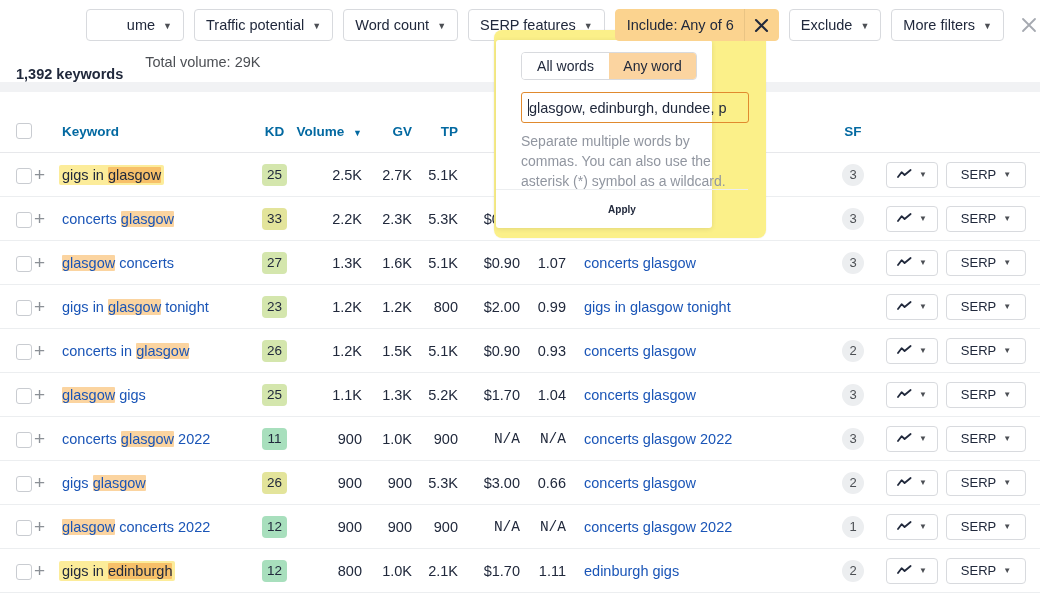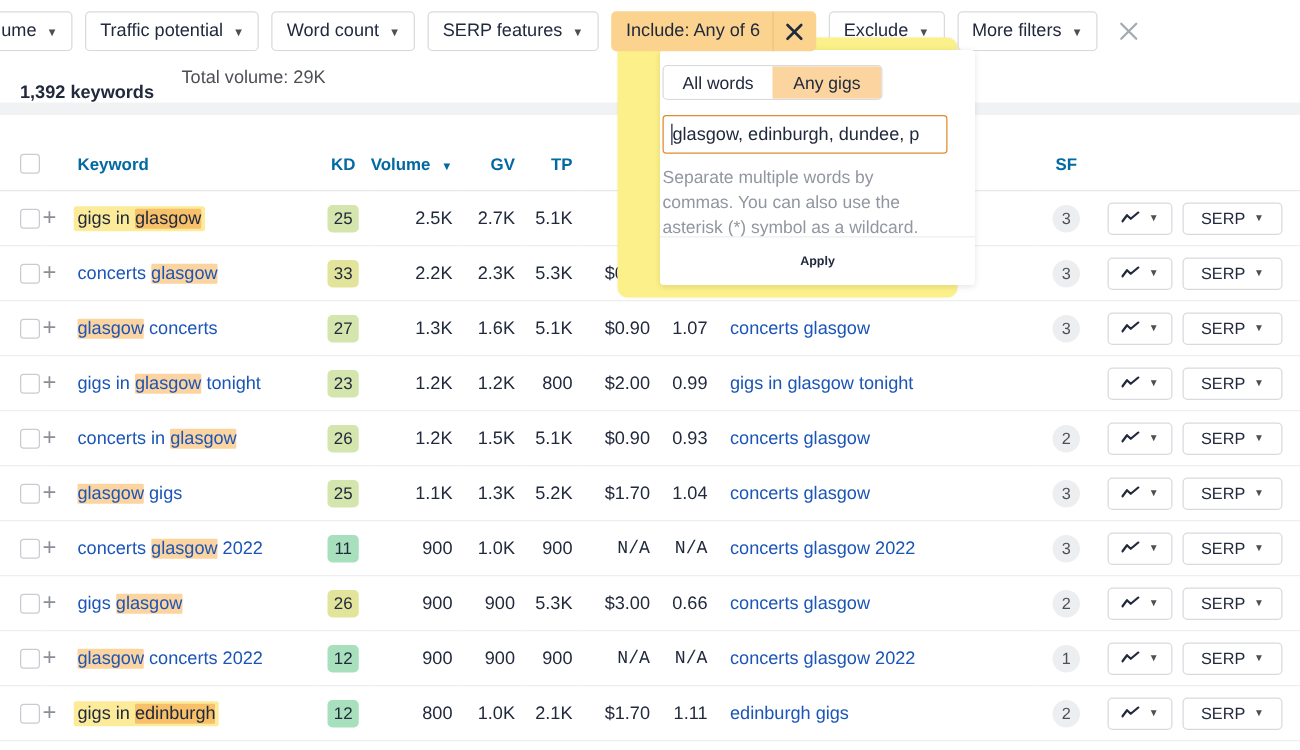--- a/index.html
+++ b/index.html
@@ -16,20 +16,21 @@
   #app { position: relative; width: 1040px; height: 600px; }
 
   
   .filterbar {
     position: absolute; left: 0; top: 0;
     width: 1040px; height: 51px;
     background: #fff;
     border-bottom: 1px solid #e7e8eb;
     display: flex; align-items: center;
     padding-left: 0;
+    justify-content: flex-end;
   }
   .fbtn {
     height: 32px;
     border: 1px solid #d8dade;
     border-radius: 4px;
     background: #fff;
     color: #21293c;
     font-size: 14.5px;
     display: inline-flex; align-items: center;
     padding: 0 11px;
@@ -164,27 +165,27 @@
   
   .panel-glow {
     position: absolute; left: 494px; top: 30px;
     width: 272px; height: 208px;
     background: #fbf089;
     border-radius: 8px;
     z-index: 20;
     box-shadow: 0 0 0 1px rgba(0,0,0,0.02);
   }
   .panel {
-    position: absolute; left: 528px; top: 40px;
-    width: 252px; height: 188px;
+    position: absolute; left: 496px; top: 40px;
+    width: 216px; height: 188px;
     background: #fff;
     border-radius: 3px;
     z-index: 21;
     box-shadow: 0 1px 5px rgba(0,0,0,0.10);
-    padding: 12px 12px 0 2px;
+    padding: 12px 12px 0 25px;
   }
   .seg {
     display: flex; width: 176px; height: 28px;
     border: 1px solid #d8dade; border-radius: 4px;
     overflow: hidden; margin-bottom: 12px;
   }
   .seg > div {
     flex: 1; display: flex; align-items: center; justify-content: center;
     font-size: 14px; cursor: pointer; color: #21293c; background: #fff;
   }
@@ -514,21 +515,21 @@
               <span class="caret">▼</span>
             </span></td>
         </tr>
       </tbody>
   </table>
 
   <div class="panel-glow"></div>
   <div class="panel">
     <div class="seg">
       <div>All words</div>
-      <div class="on">Any gigs</div>
+      <div class="on">Any word</div>
     </div>
     <div class="inputwrap">
       <span class="caret-bar"></span>
       <span class="val">glasgow, edinburgh, dundee, p</span>
     </div>
     <div class="hint">Separate multiple words by commas. You can also use the asterisk (*) symbol as a wildcard.</div>
     <div class="panel-divider"></div>
     <div class="apply">Apply</div>
   </div>
 

